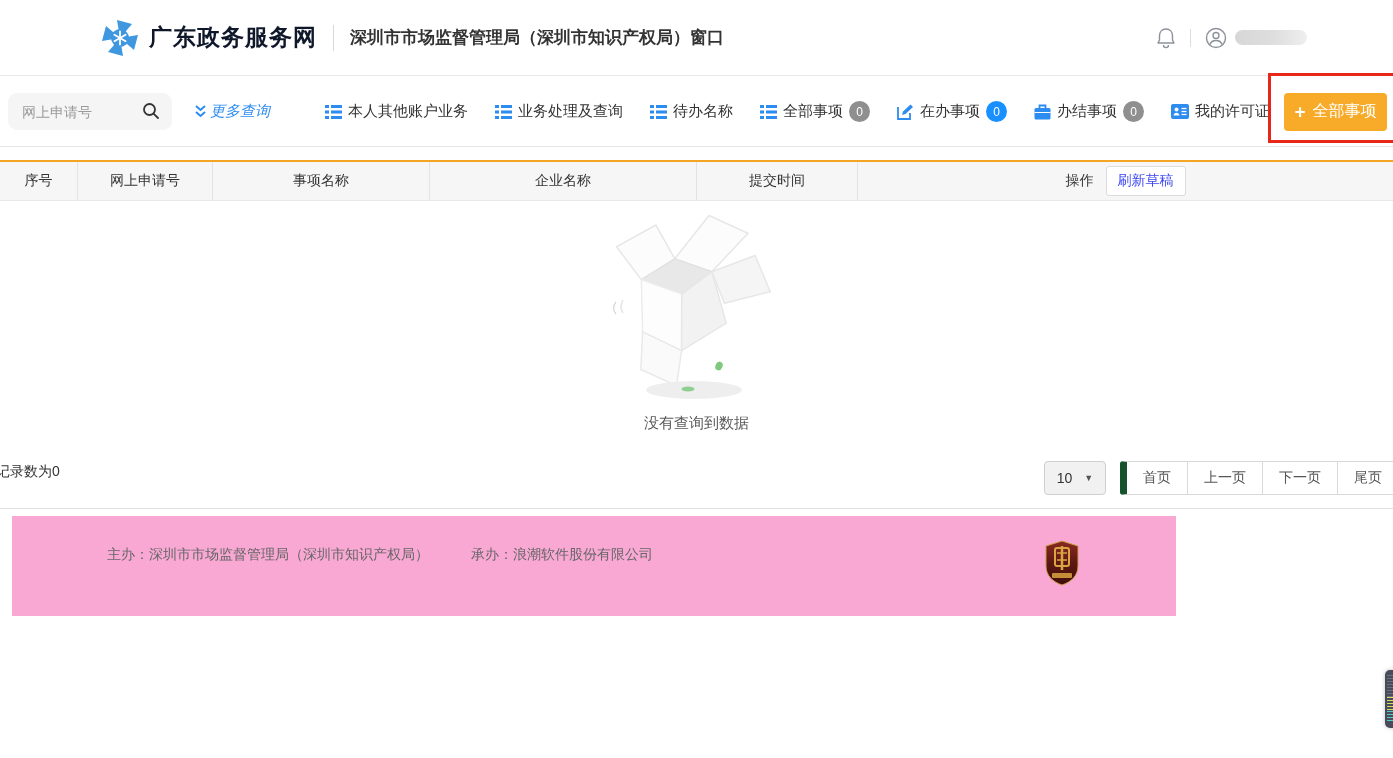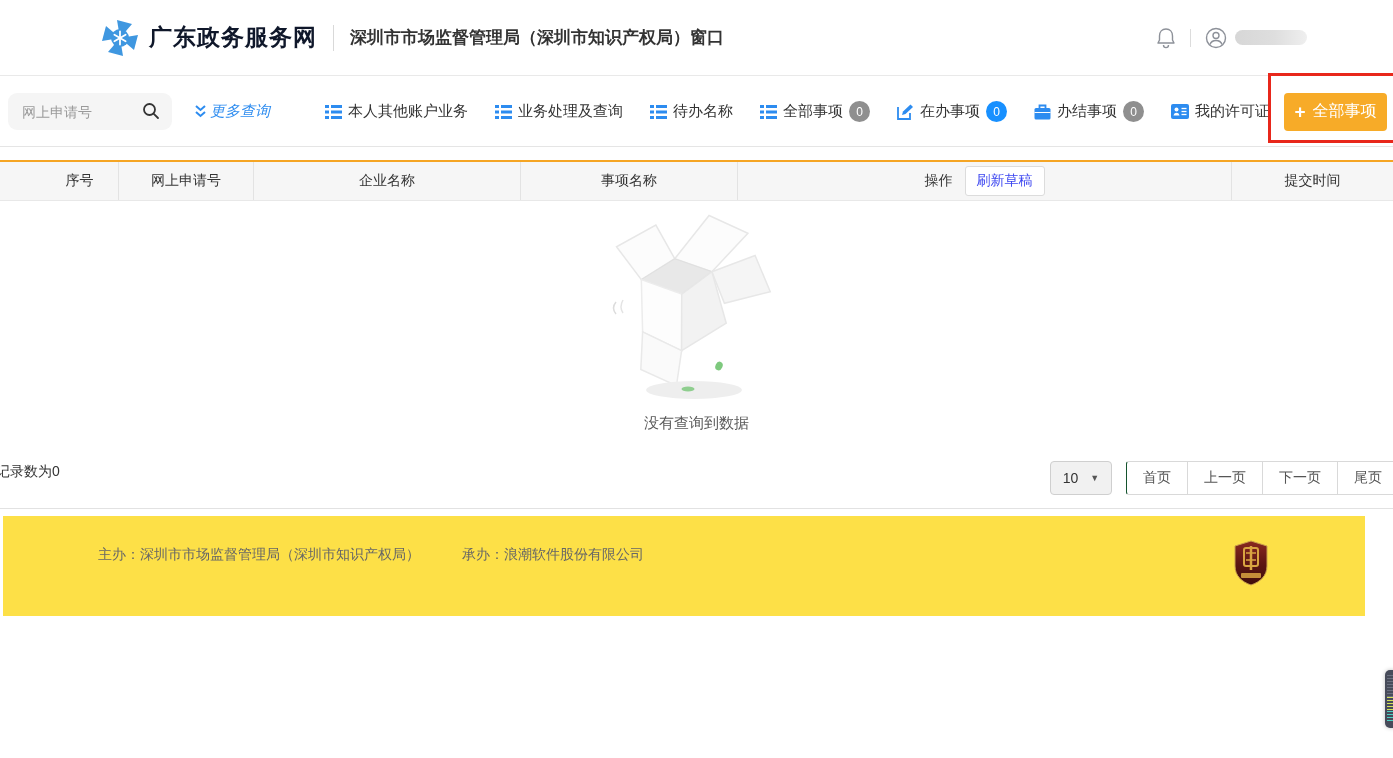--- a/index.html
+++ b/index.html
@@ -41,21 +41,21 @@
   .badge.blue { background:#1890ff; }
   .apply-btn { width:103px; height:38px; margin-right:6px; background:#f7ab28; border:none; border-radius:4px;
                color:#fff; font-size:16px; display:flex; align-items:center; justify-content:center;
                cursor:pointer; font-family:inherit; }
   .apply-btn .plus { font-size:19px; font-weight:bold; margin-right:7px; line-height:1; }
   .anno-box { position:absolute; left:1268px; top:73px; width:134px; height:70px;
               border:3px solid #e8271b; pointer-events:none; z-index:6; }
 
   
   .thead { position:absolute; left:0; top:160px; width:1393px; height:41px; background:#f6f6f6;
-           border-top:2px solid #f5a524; border-bottom:1px solid #e8e8e8; display:flex; align-items:stretch;padding-left:41px; }
+           border-top:2px solid #f5a524; border-bottom:1px solid #e8e8e8; display:flex; align-items:stretch; }
   .th { display:flex; align-items:center; justify-content:center; font-size:14px; color:#333;
         border-right:1px solid #e3e3e3; }
   .th:last-child { border-right:none; }
   .refresh-btn { margin-left:12px; background:#fff; border:1px solid #dcdcdc; border-radius:3px;
                  color:#3c46f0; font-size:14px; padding:5px 11px; cursor:pointer; font-family:inherit; }
 
   
   .empty { position:absolute; left:0; top:210px; width:1393px; text-align:center; }
   .empty-text { font-size:15px; color:#595959; margin-top:4px; }
 
@@ -63,25 +63,25 @@
   .records { position:absolute; left:-4px; top:463px; font-size:14px; color:#333; }
   .pager { position:absolute; right:-6px; top:461px; display:flex; align-items:center; }
   .page-size { width:62px; height:34px; background:#f1f1f1; border:1px solid #cfcfcf; border-radius:4px;
                display:flex; align-items:center; justify-content:center; font-size:14px; color:#333;
                cursor:pointer; margin-right:14px; }
   .page-size .caret { font-size:9px; color:#555; margin-left:12px; }
   .pg-group { display:flex; }
   .pg-btn { height:34px; background:#fff; border:1px solid #d9d9d9; border-left:none; color:#555;
             font-size:14px; padding:0 16px; display:flex; align-items:center; cursor:pointer;
             font-family:inherit; }
-  .pg-btn:first-child { border-left:1px solid #14532d; border-radius:3px 0 0 3px; }
+  .pg-btn:first-child { border-left:7px solid #14532d; border-radius:3px 0 0 3px; }
 
   
   .content-sep { position:absolute; left:0; top:508px; width:1393px; height:1px; background:#e2e2e2; }
-  .footer { position:absolute; left:3px; top:516px; width:1362px; height:100px; background:#fde047; }
+  .footer { position:absolute; left:12px; top:516px; width:1164px; height:100px; background:#f9a8d4; }
   .f-line { position:absolute; left:95px; font-size:14px; color:#666; white-space:nowrap; }
   .f-line1 { top:30px; } .f-line2 { top:67px; }
   .f-gap { display:inline-block; width:42px; }
   .f-gap-sm { display:inline-block; width:22px; }
   .f-badges { position:absolute; right:96px; top:24px; display:flex; align-items:center; }
   .find-err { display:flex; align-items:center; cursor:pointer; }
   .fe-text { margin-left:6px; text-align:center; }
   .fe-t1 { font-size:17px; font-weight:bold; color:#222; letter-spacing:2px;
            border-bottom:2px solid #c8161e; padding-bottom:3px; }
   .fe-t2 { font-size:16px; font-weight:bold; color:#c8161e; letter-spacing:6px; margin-top:3px; }
@@ -240,27 +240,27 @@
       <span class="plus">+</span>
       <span>全部事项</span>
     </button>
   </div>
 
   <div class="anno-box"></div>
 
   <div class="thead">
     <div class="th" style="width:78px">序号</div>
     <div class="th" style="width:135px">网上申请号</div>
+    <div class="th" style="width:217px">事项名称</div>
     <div class="th" style="width:267px">企业名称</div>
-    <div class="th" style="width:217px">事项名称</div>
+    <div class="th" style="width:161px">提交时间</div>
     <div class="th" style="flex:1">
       <span>操作</span>
       <button class="refresh-btn">刷新草稿</button>
     </div>
-    <div class="th" style="width:161px">提交时间</div>
   </div>
 
   <div class="empty">
     <svg width="190" height="196" viewBox="0 0 190 196">
       <g transform="rotate(-8 95 85)">
 
         <polygon points="42,62 22,26 64,10 78,46" fill="#fcfcfc" stroke="#e7e7e7" stroke-width="1.5"></polygon>
         <polygon points="78,46 118,8 154,31 113,64" fill="#fcfcfc" stroke="#e7e7e7" stroke-width="1.5"></polygon>
 
         <polygon points="42,62 78,46 113,64 80,82" fill="#e8e8e8" stroke="#e0e0e0" stroke-width="1"></polygon>

